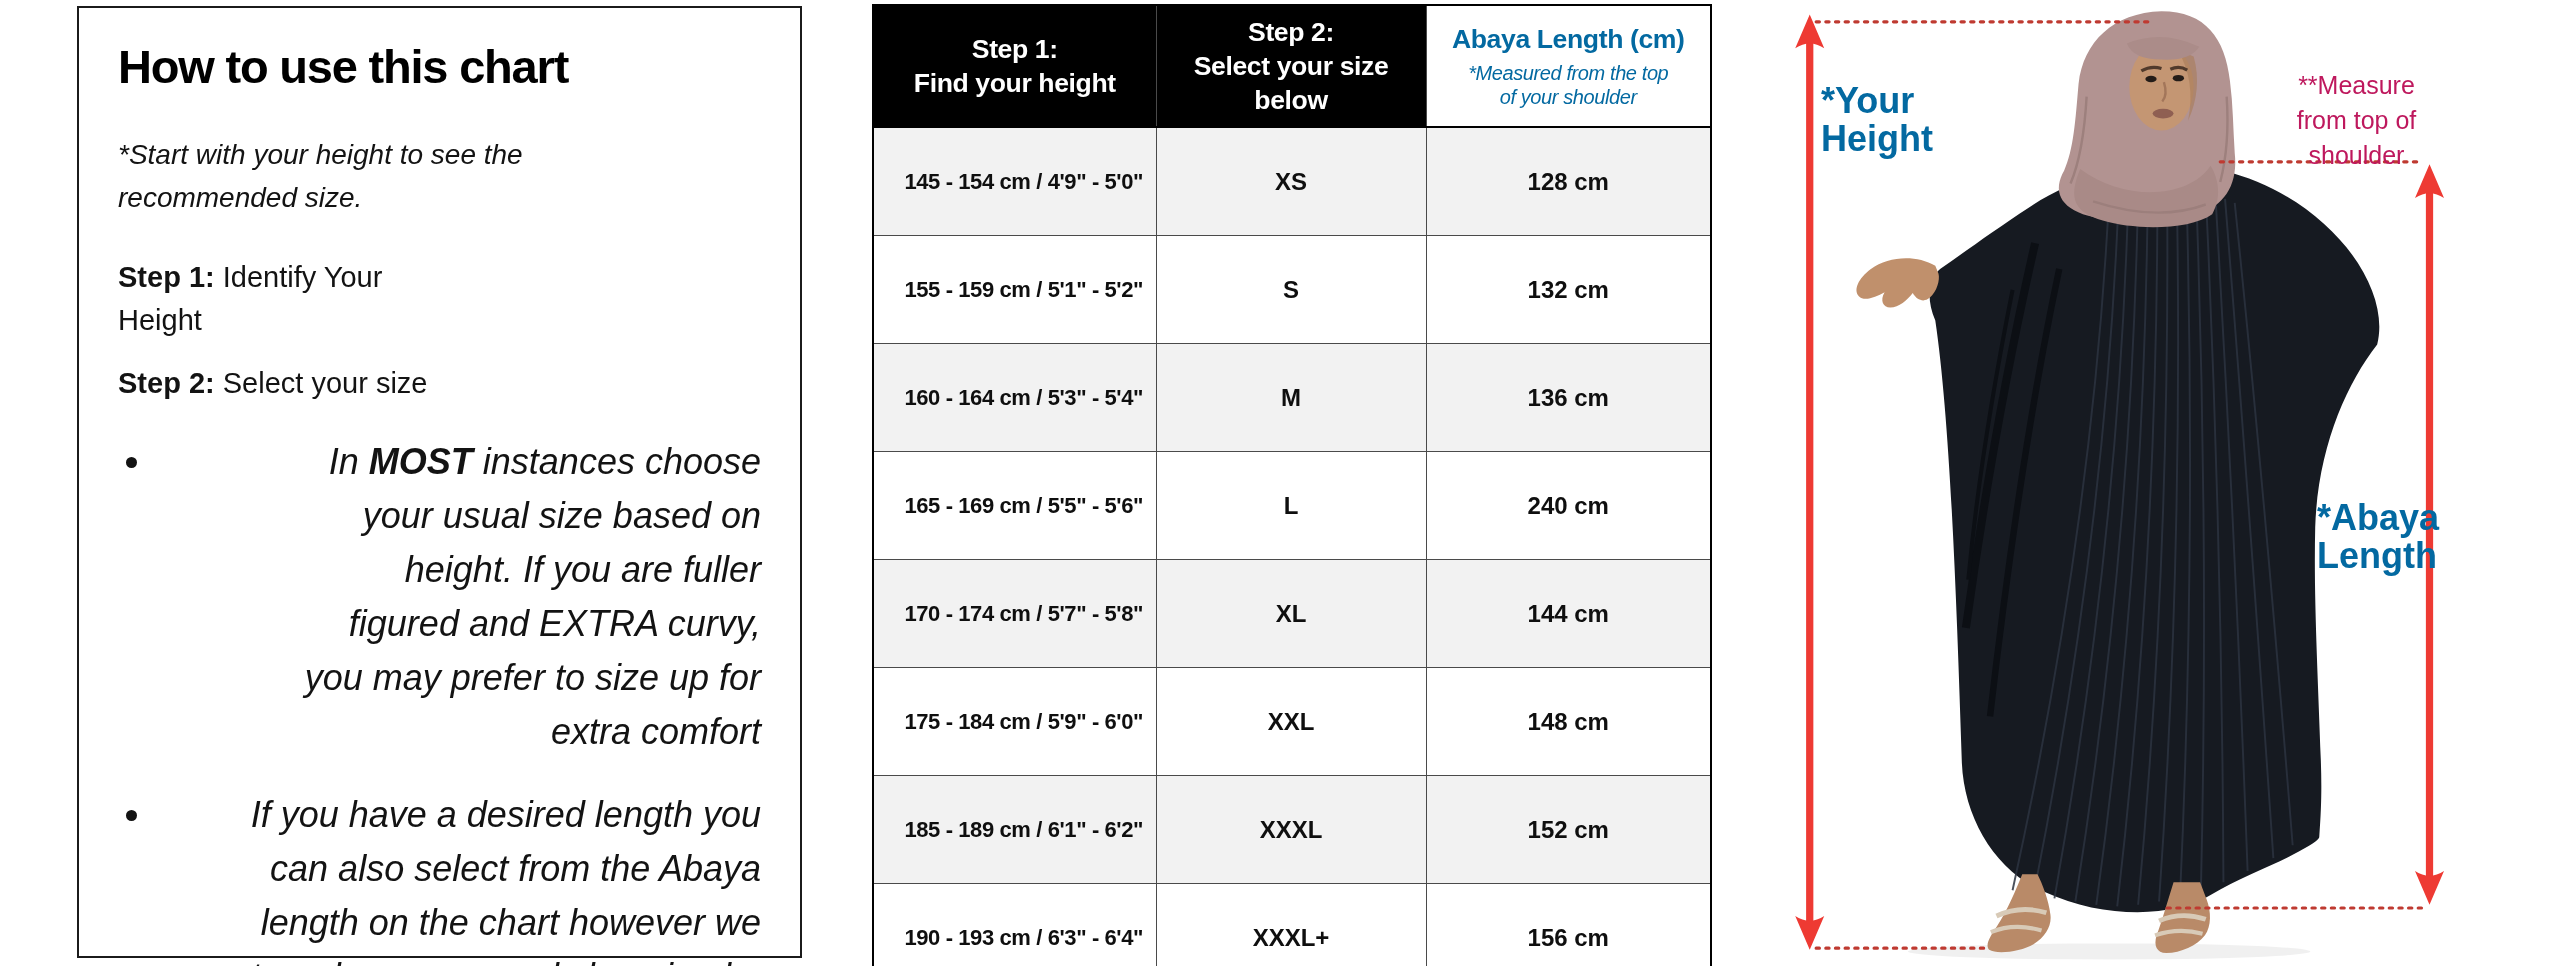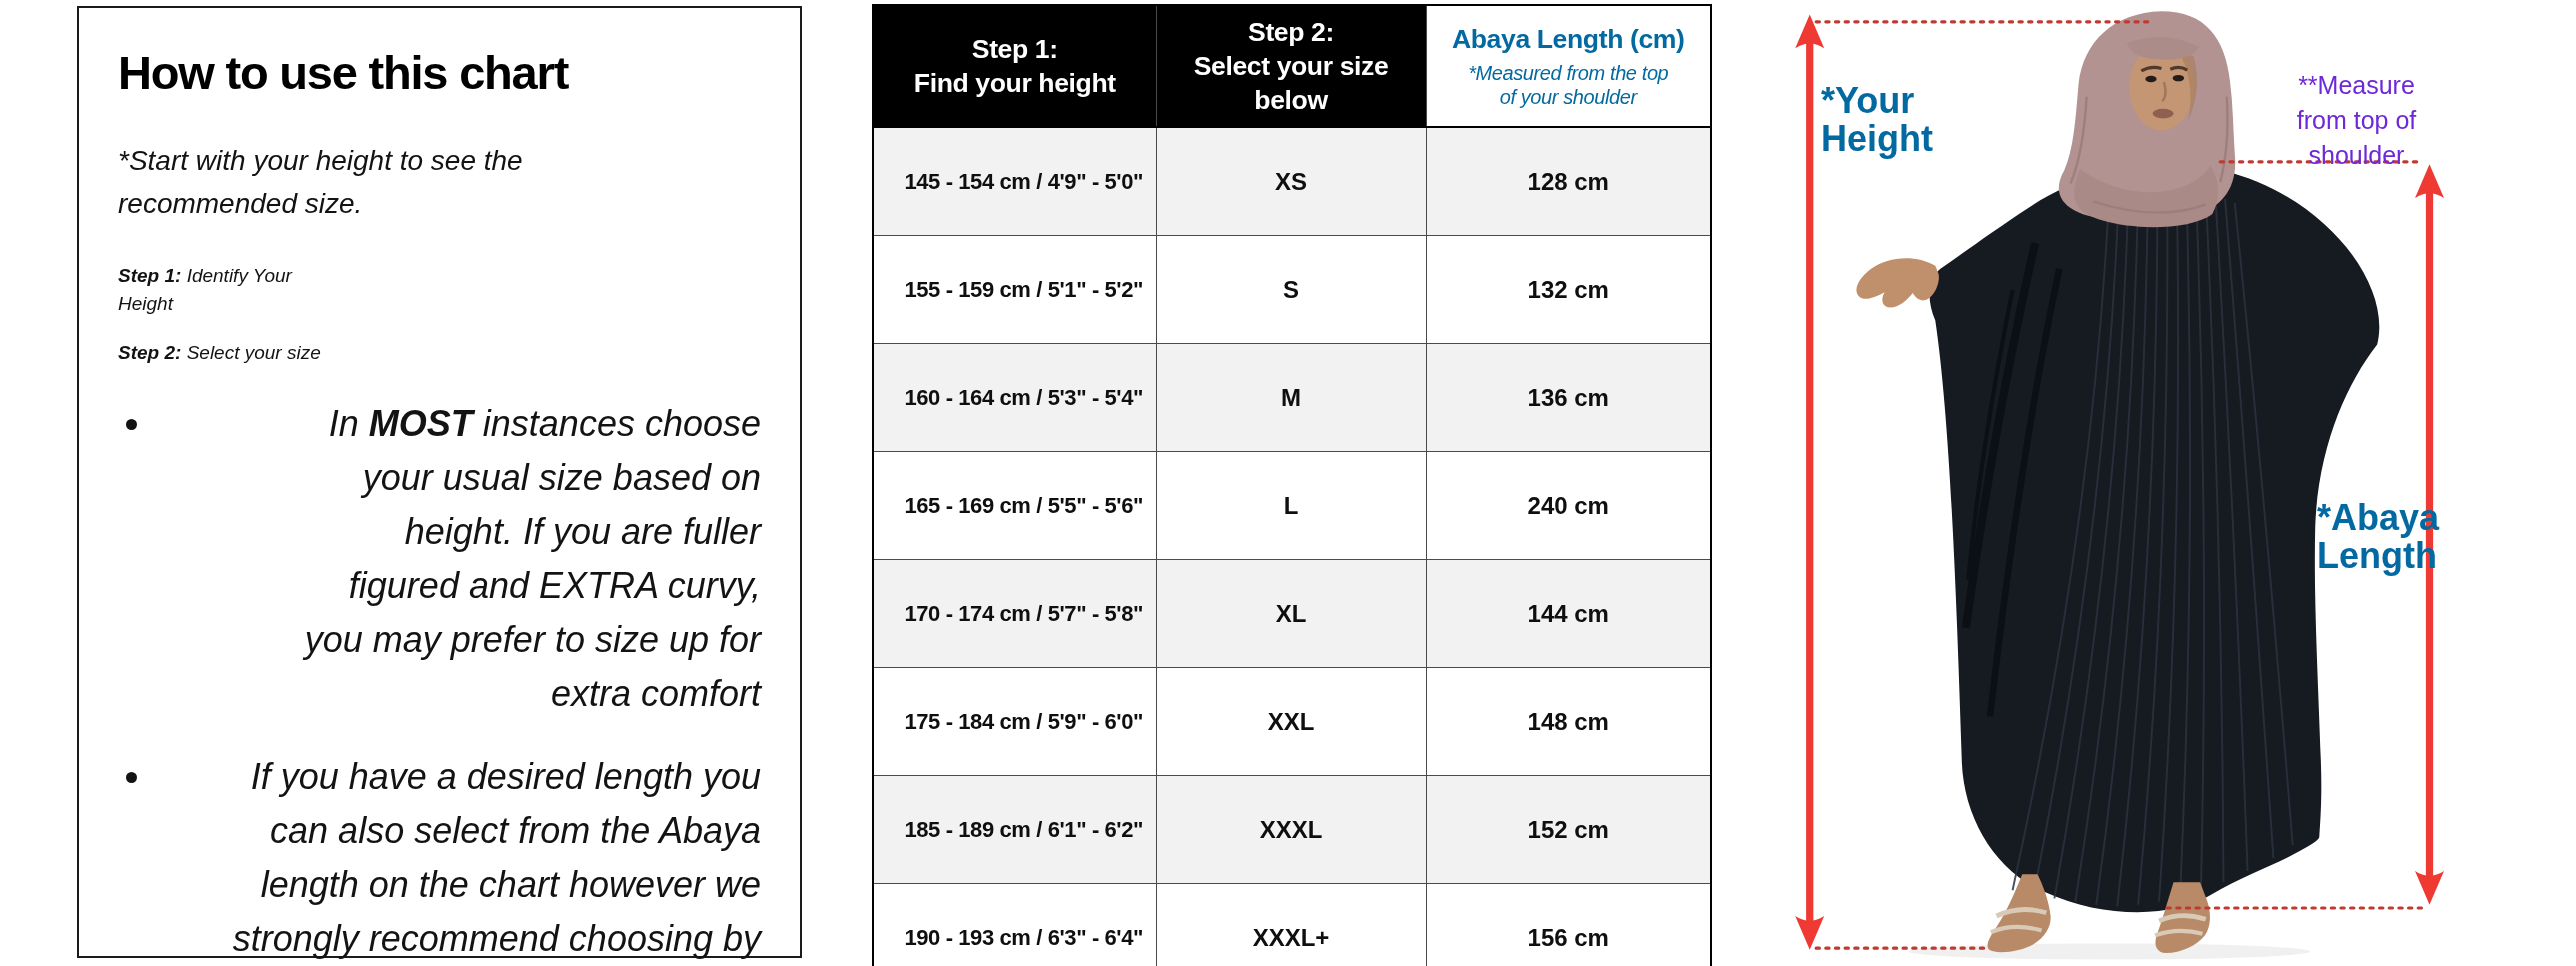--- a/index.html
+++ b/index.html
@@ -1,24 +1,24 @@
 <!DOCTYPE html>
 <html style="font-size:13px"><head>
 <meta charset="utf-8">
 <style>
   html,body{margin:0;padding:0;background:#fff;}
   #canvas{position:relative;width:2576px;height:966px;background:#ffffff;overflow:hidden;
           font-family:"Liberation Sans","DejaVu Sans",sans-serif;color:#131313;}
 
   
   .instructions{position:absolute;left:77px;top:6.4px;width:725px;height:952px;
-                border:2.4px solid #1b1b1b;box-sizing:border-box;padding:29px 39px;background:#fff;}
+                border:2.4px solid #1b1b1b;box-sizing:border-box;padding:23px 39px;background:#fff;}
   .instructions h1{margin:8px 0 40px 0;font-size:47px;font-weight:bold;letter-spacing:-1.2px;color:#000;}
   .intro{font-style:italic;font-size:28px;line-height:1.52;white-space:pre-line;margin:0 0 37px 0;}
-  .step{font-size:19px;line-height:1.45;margin:0 0 21px 0;font-style:italic;}
+  .step{font-size:29px;line-height:1.45;margin:0 0 21px 0;}
   .step .lbl{font-weight:bold;}
   .step .txt{white-space:pre-line;}
   ul.notes{margin:31px 0 0 37px;padding:0;font-style:italic;font-size:36px;line-height:1.5;text-align:right;}
   ul.notes li{margin:0 0 29px 0;padding-left:9.7px;}
   ul.notes .pre{white-space:pre-line;}
   ul.notes strong{font-weight:bold;}
 
   
   .size-table{position:absolute;left:872px;top:4px;width:839px;border-collapse:collapse;
               table-layout:fixed;text-align:center;background:#fff;border:2.4px solid #000;}
@@ -34,21 +34,21 @@
   .size-table td.h{font-size:22px;letter-spacing:-0.4px;padding-left:19px;}
   .size-table tbody tr:nth-child(odd){background:#f2f2f2;}
   .size-table tbody tr:nth-child(even){background:#ffffff;}
 
   
   .figure-panel{position:absolute;left:1755px;top:0;width:821px;height:966px;}
   .fig-label{position:absolute;font-weight:bold;color:#0369a1;white-space:pre-line;}
   .your-height{left:1821px;top:82px;font-size:36px;line-height:1.06;}
   .abaya-length{left:2317px;top:499px;font-size:36px;line-height:1.06;}
   .measure-note{position:absolute;left:2264px;top:68px;width:185px;text-align:center;
-                font-size:25px;line-height:1.4;color:#6d28d9;white-space:pre-line;}
+                font-size:25px;line-height:1.4;color:#be185d;white-space:pre-line;}
 </style>
 </head>
 <body>
 
 <div id="canvas">
 
   <div class="instructions">
     <h1>How to use this chart</h1>
     <p class="intro">*Start with your height to see the
 recommended size.</p>

